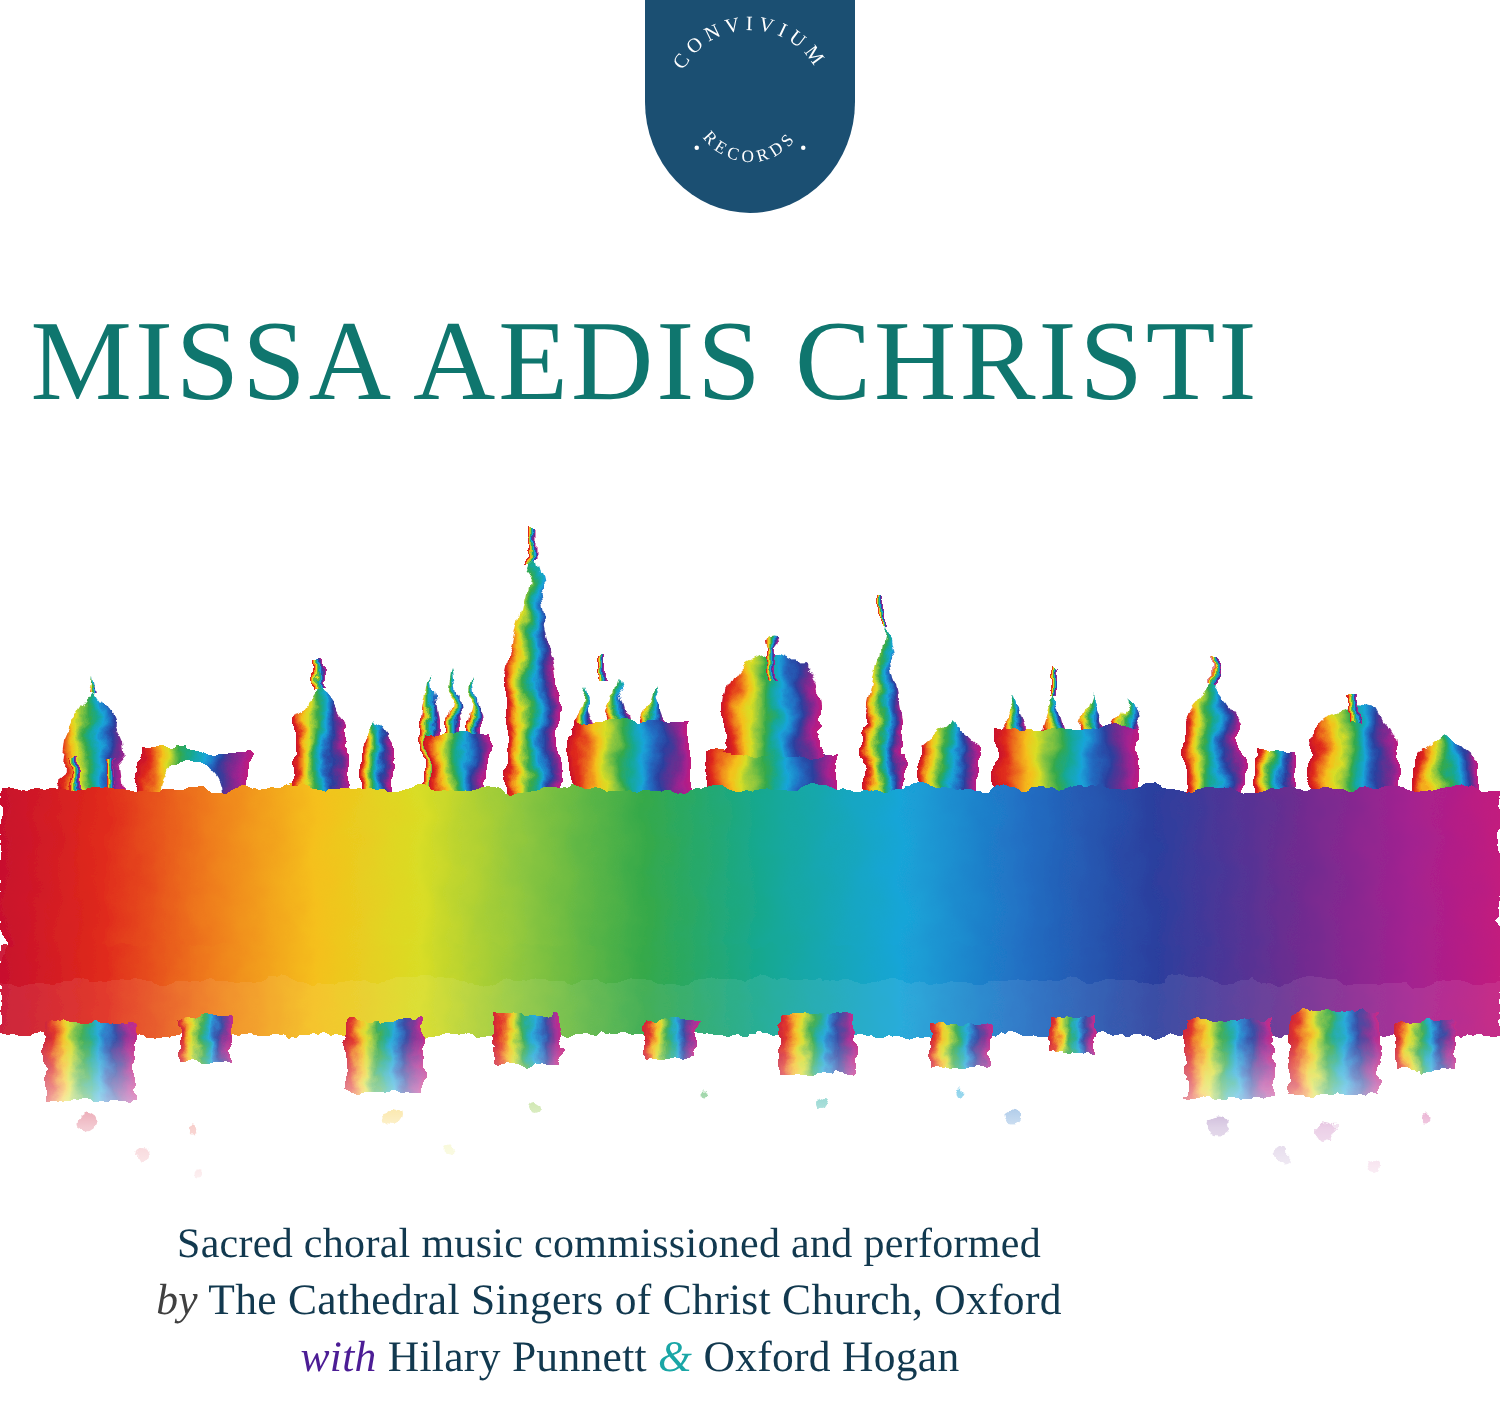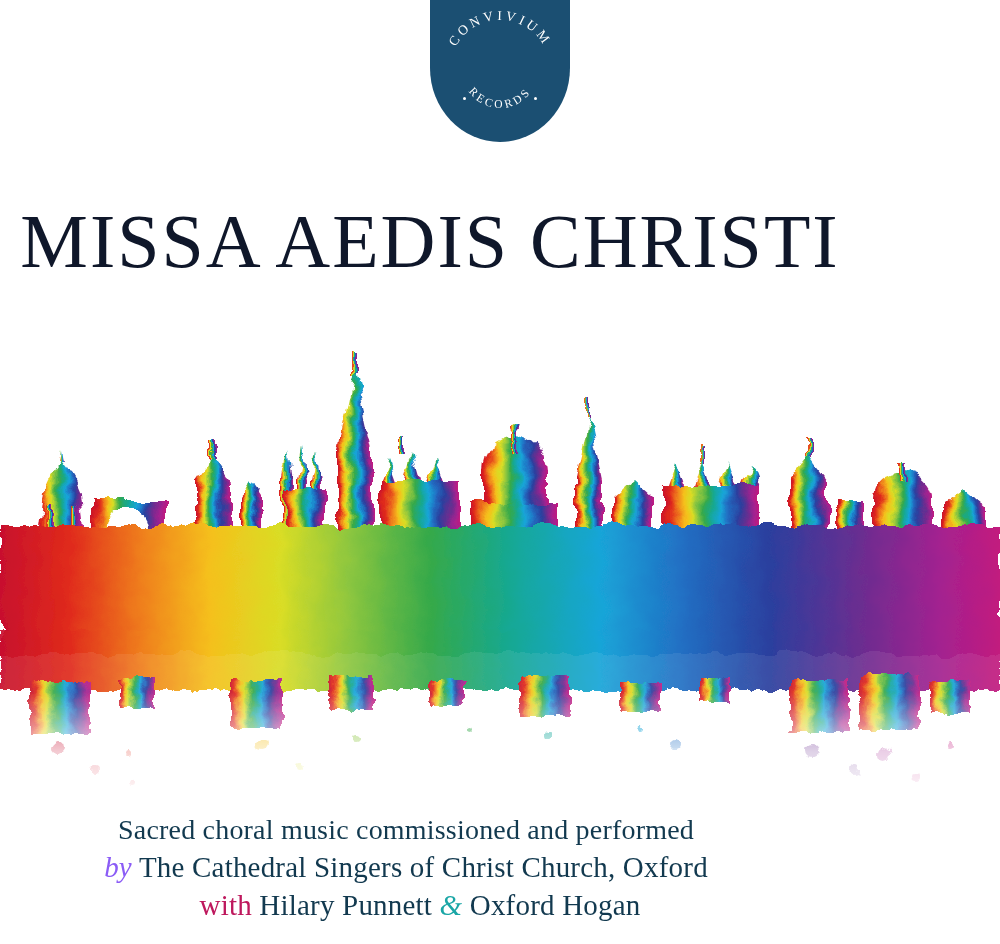--- a/index.html
+++ b/index.html
@@ -61,21 +61,21 @@
     background: #ffffff;
   }
 
   
   .album-title {
     position: absolute;
     top: 203px;
     left: 0;
     width: 860px;
     text-align: center;
-    color: #0f172a;
+    color: #0f766e;
     font-family: "Liberation Serif", serif;
     font-size: 76px;
     letter-spacing: 2px;
     line-height: 1;
     white-space: nowrap;
   }
 
   
   .skyline-wrap {
     position: absolute;
@@ -115,26 +115,27 @@
   .credit-line-3 {
     font-size: 29px;
     line-height: 38px;
     letter-spacing: 0.2px;
   }
   .amp {
     font-style: italic;
     color: #1aa6a6;
   }
   .with-word {
-    color: #be185d;
+    font-style: italic;
+    color: #4c1d95;
     margin-left: 28px;
   }
   .by-word {
     font-style: italic;
-    color: #8b5cf6;
+    color: #404040;
   }
 </style>
 </head>
 <body>
 
 <div class="cover">
 
   <div class="label-badge">
     <div class="shield"></div>
     <svg class="badge-arc-svg" viewBox="0 0 140 144">

